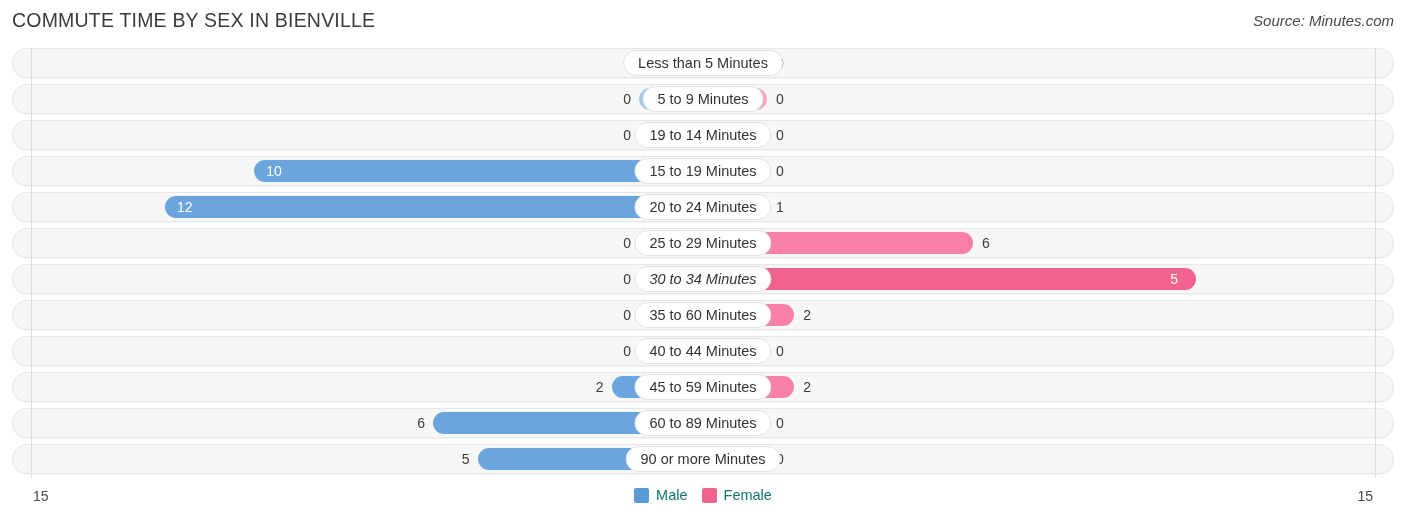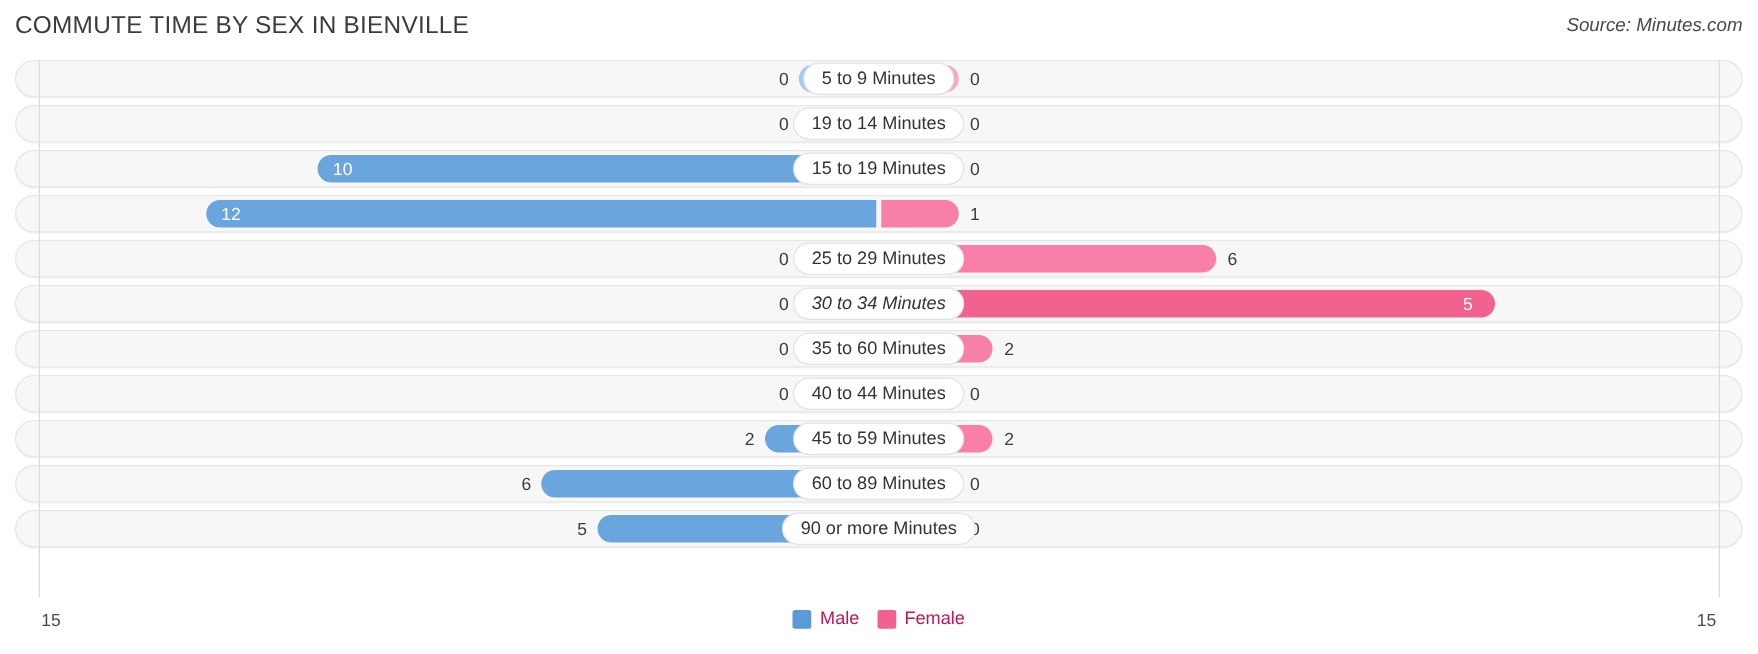--- a/index.html
+++ b/index.html
@@ -178,36 +178,44 @@
   .legend-swatch {
     width: 15px;
     height: 15px;
     border-radius: 2px;
     display: inline-block;
   }
   .legend-swatch.male   { background: #5b9bd5; }
   .legend-swatch.female { background: #f2628f; }
   .legend-text {
     font-size: 14.5px;
-    color: #be185d;
+    color: #0f766e;
   }
 </style>
 </head>
 <body>
 
 <div class="chart-wrap">
 
   <div class="header">
     <div class="chart-title">COMMUTE TIME BY SEX IN BIENVILLE</div>
     <div class="chart-source">Source: Minutes.com</div>
   </div>
 
   <div class="plot" id="plot">
     <div class="axis-line left"></div>
     <div class="axis-line right"></div>
+  <div class="row">
+        <div class="track"></div>
+        <div class="bar male zero" style="left: 639px; width: 62px;"></div>
+        <div class="val" style="left: 617px; width: 14px; text-align: right;">0</div>
+        <div class="bar female zero" style="left: 705px; width: 62px;"></div>
+        <div class="val" style="left: 776px;">0</div>
+        <div class="cat-pill" style="left: 703px;">Less than 5 Minutes</div>
+      </div>
       <div class="row">
         <div class="track"></div>
         <div class="bar male zero" style="left: 639px; width: 62px;"></div>
         <div class="val" style="left: 617px; width: 14px; text-align: right;">0</div>
         <div class="bar female zero" style="left: 705px; width: 62px;"></div>
         <div class="val" style="left: 776px;">0</div>
         <div class="cat-pill" style="left: 703px;">5 to 9 Minutes</div>
       </div>
       <div class="row">
         <div class="track"></div>
@@ -224,20 +232,21 @@
         <div class="bar female zero" style="left: 705px; width: 62px;"></div>
         <div class="val" style="left: 776px;">0</div>
         <div class="cat-pill" style="left: 703px;">15 to 19 Minutes</div>
       </div>
       <div class="row">
         <div class="track"></div>
         <div class="bar male" style="left: 165px; width: 536px;"></div>
         <div class="val inside" style="left: 177px;">12</div>
         <div class="bar female mid" style="left: 705px; width: 62px;"></div>
         <div class="val" style="left: 776px;">1</div>
+        <div class="cat-pill" style="left: 703px;">20 to 24 Minutes</div>
       </div>
       <div class="row">
         <div class="track"></div>
         <div class="bar male zero" style="left: 639px; width: 62px;"></div>
         <div class="val" style="left: 617px; width: 14px; text-align: right;">0</div>
         <div class="bar female mid" style="left: 705px; width: 268px;"></div>
         <div class="val" style="left: 982px;">6</div>
         <div class="cat-pill" style="left: 703px;">25 to 29 Minutes</div>
       </div>
       <div class="row">

